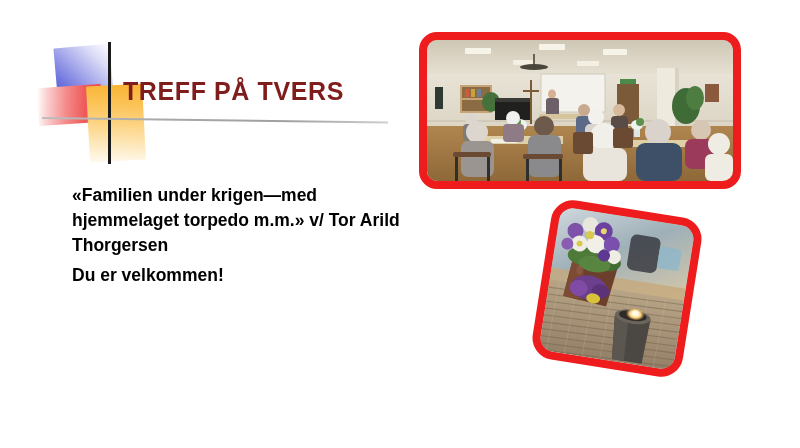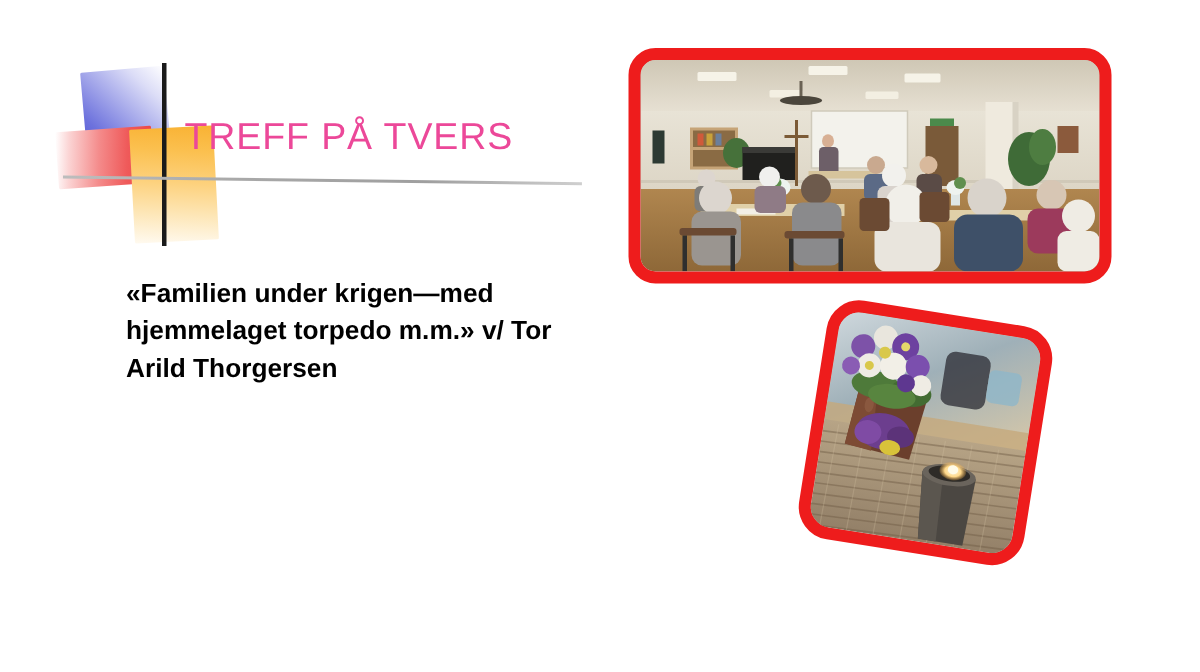--- a/index.html
+++ b/index.html
@@ -74,40 +74,40 @@
     background: linear-gradient(to right, #bdbdbd, #a8a8a8 35%, #9f9f9f 70%, #cfcfcf 100%);
     transform: rotate(0.75deg);
     transform-origin: left center;
   }
 
   #logo-title {
     position: absolute;
     left: 83px;
     top: 37px;
     font-size: 25px;
-    font-weight: normal;
+    font-weight: bold;
     letter-spacing: 0.6px;
-    color: #ec4899;
+    color: #7f1d1d;
     white-space: nowrap;
     text-align: right;
   }
 
   
   #body-text {
     position: absolute;
     left: 72px;
     top: 183px;
     width: 330px;
     color: #000000;
     font-size: 17.5px;
     font-weight: bold;
     line-height: 1.42;
   }
   #body-text p {
-    margin: 0 0 5px 12px;
+    margin: 0 0 5px 0;
   }
   #body-text p:last-child { margin-bottom: 0; }
 
   
   .photo-frame {
     position: absolute;
     border: 8px solid #ee1c1c;
     border-radius: 18px;
     box-sizing: border-box;
     overflow: hidden;
@@ -144,20 +144,21 @@
     <div class="logo-sq" id="logo-square-blue"></div>
     <div class="logo-sq" id="logo-square-red"></div>
     <div class="logo-sq" id="logo-square-yellow"></div>
     <div id="logo-vertical-bar"></div>
     <div id="logo-horizontal-rule"></div>
     <div id="logo-title">TREFF PÅ TVERS</div>
   </div>
 
   <div id="body-text">
     <p>«Familien under krigen—med hjemmelaget torpedo m.m.» v/ Tor Arild Thorgersen</p>
+    <p>Du er velkommen!</p>
   </div>
 
   <div class="photo-frame" id="photo-meeting">
     <div class="photo-inner">
       <svg viewBox="0 0 306 141" preserveAspectRatio="none" role="img">
         <defs>
           <linearGradient id="ceil" x1="0" y1="0" x2="0" y2="1">
             <stop offset="0" stop-color="#cfc7b5"></stop>
               <stop offset="1" stop-color="#e6e0d2"></stop>
           </linearGradient>

